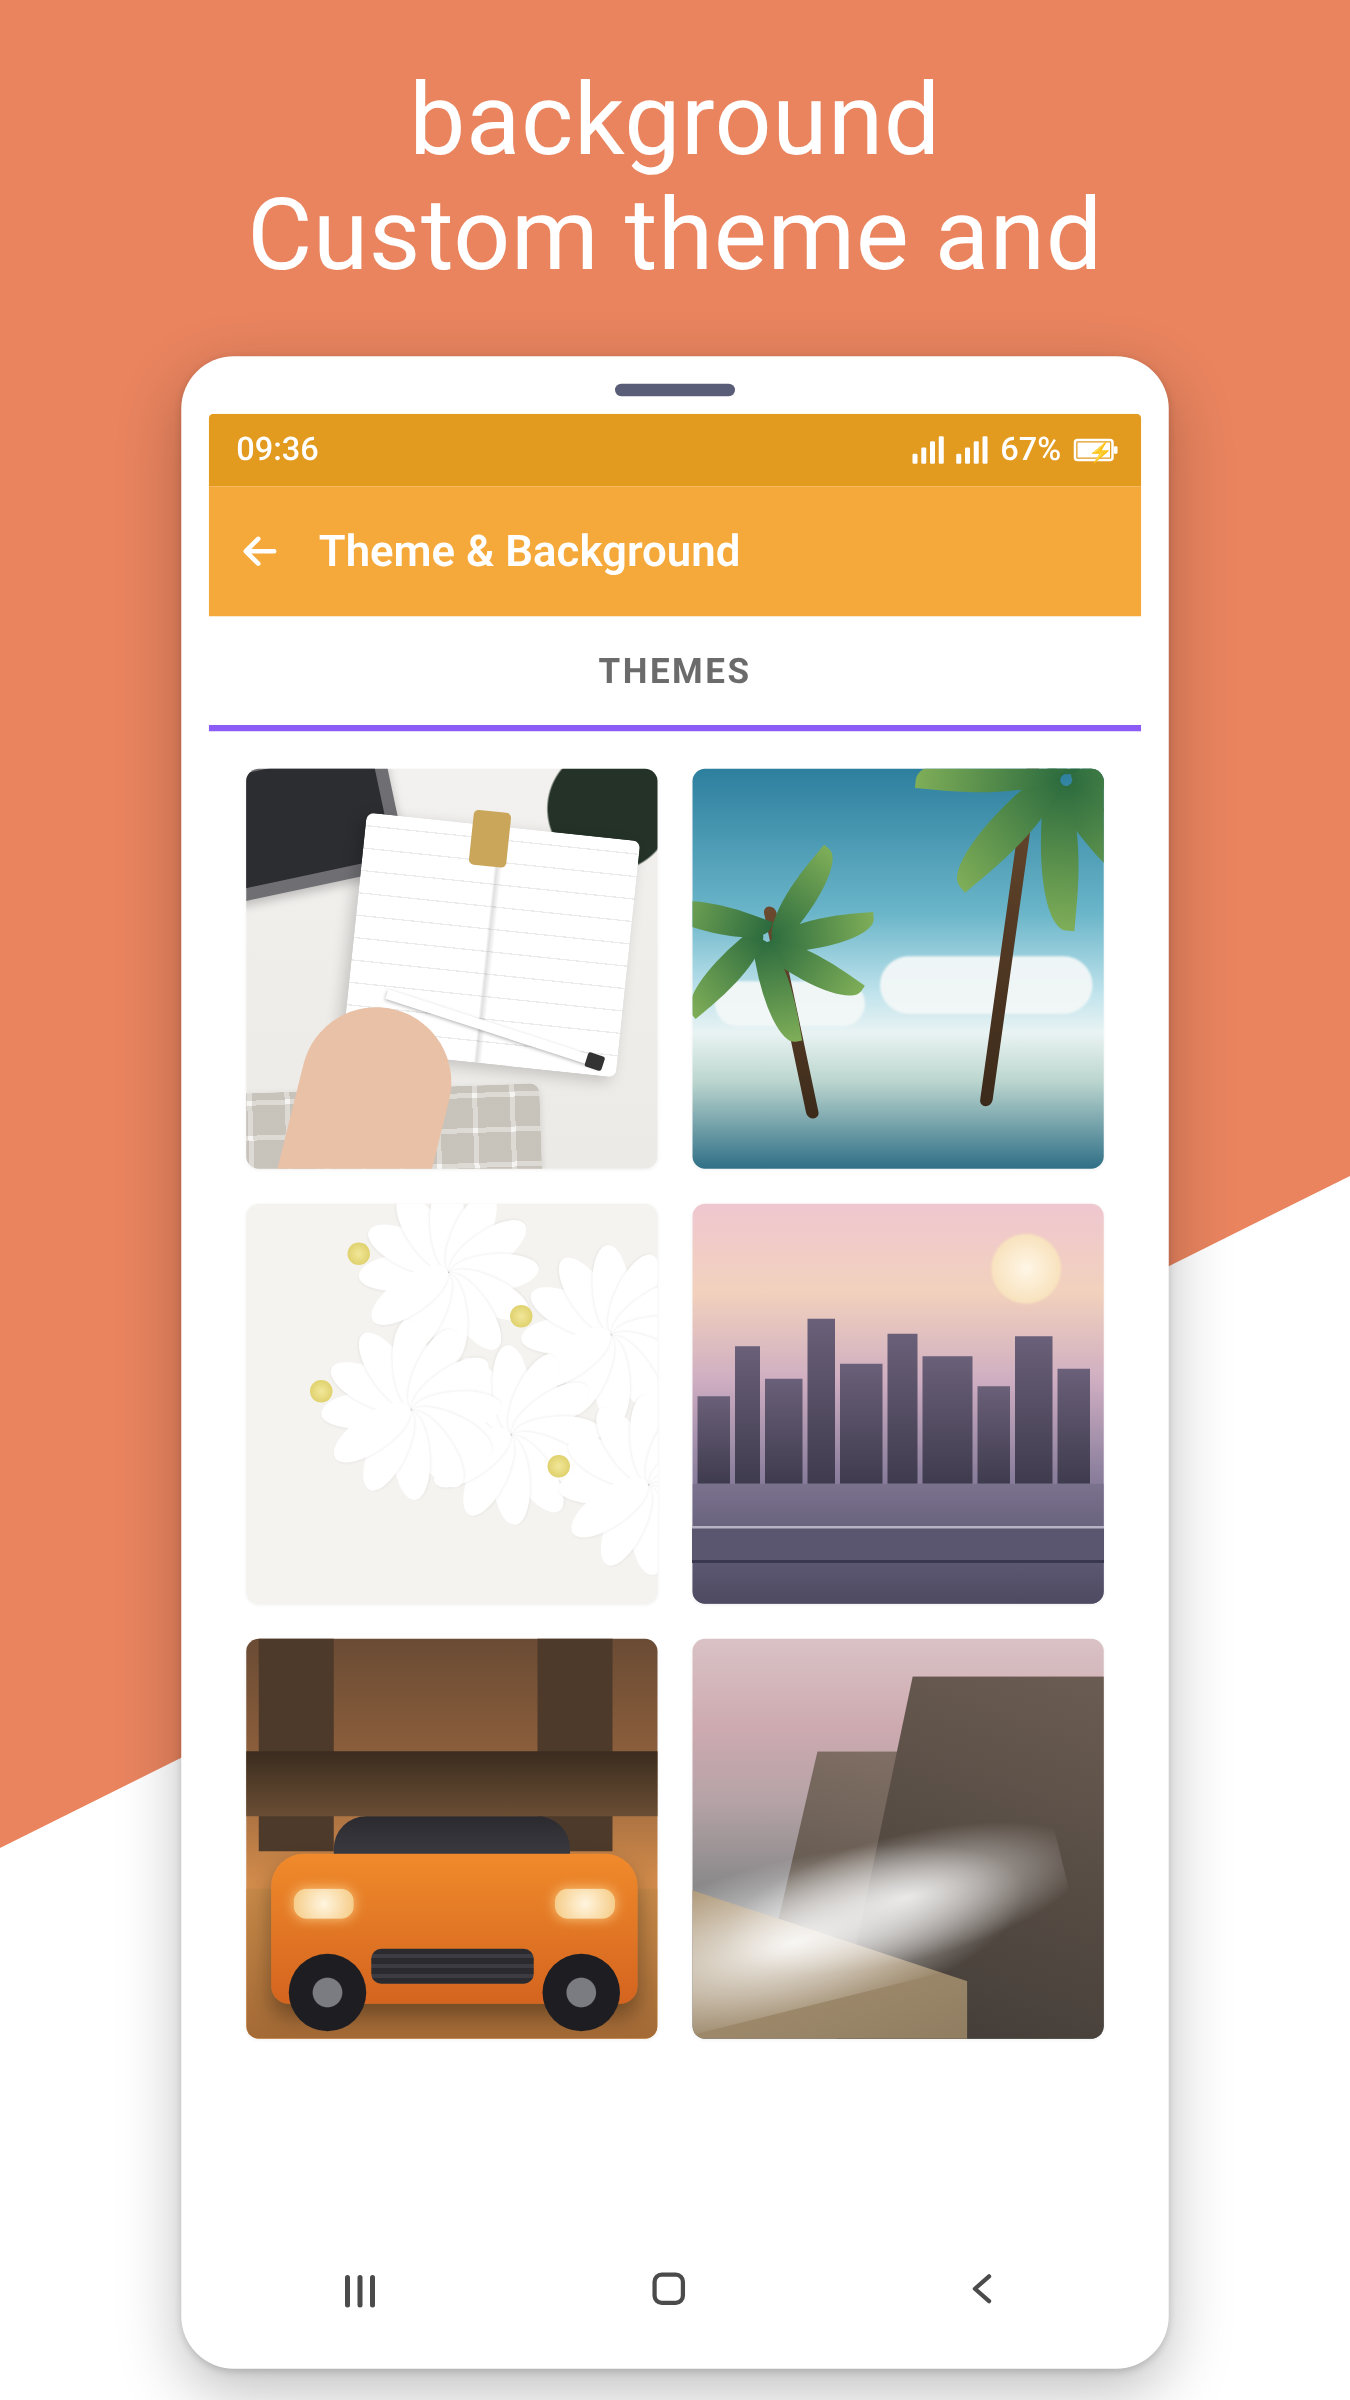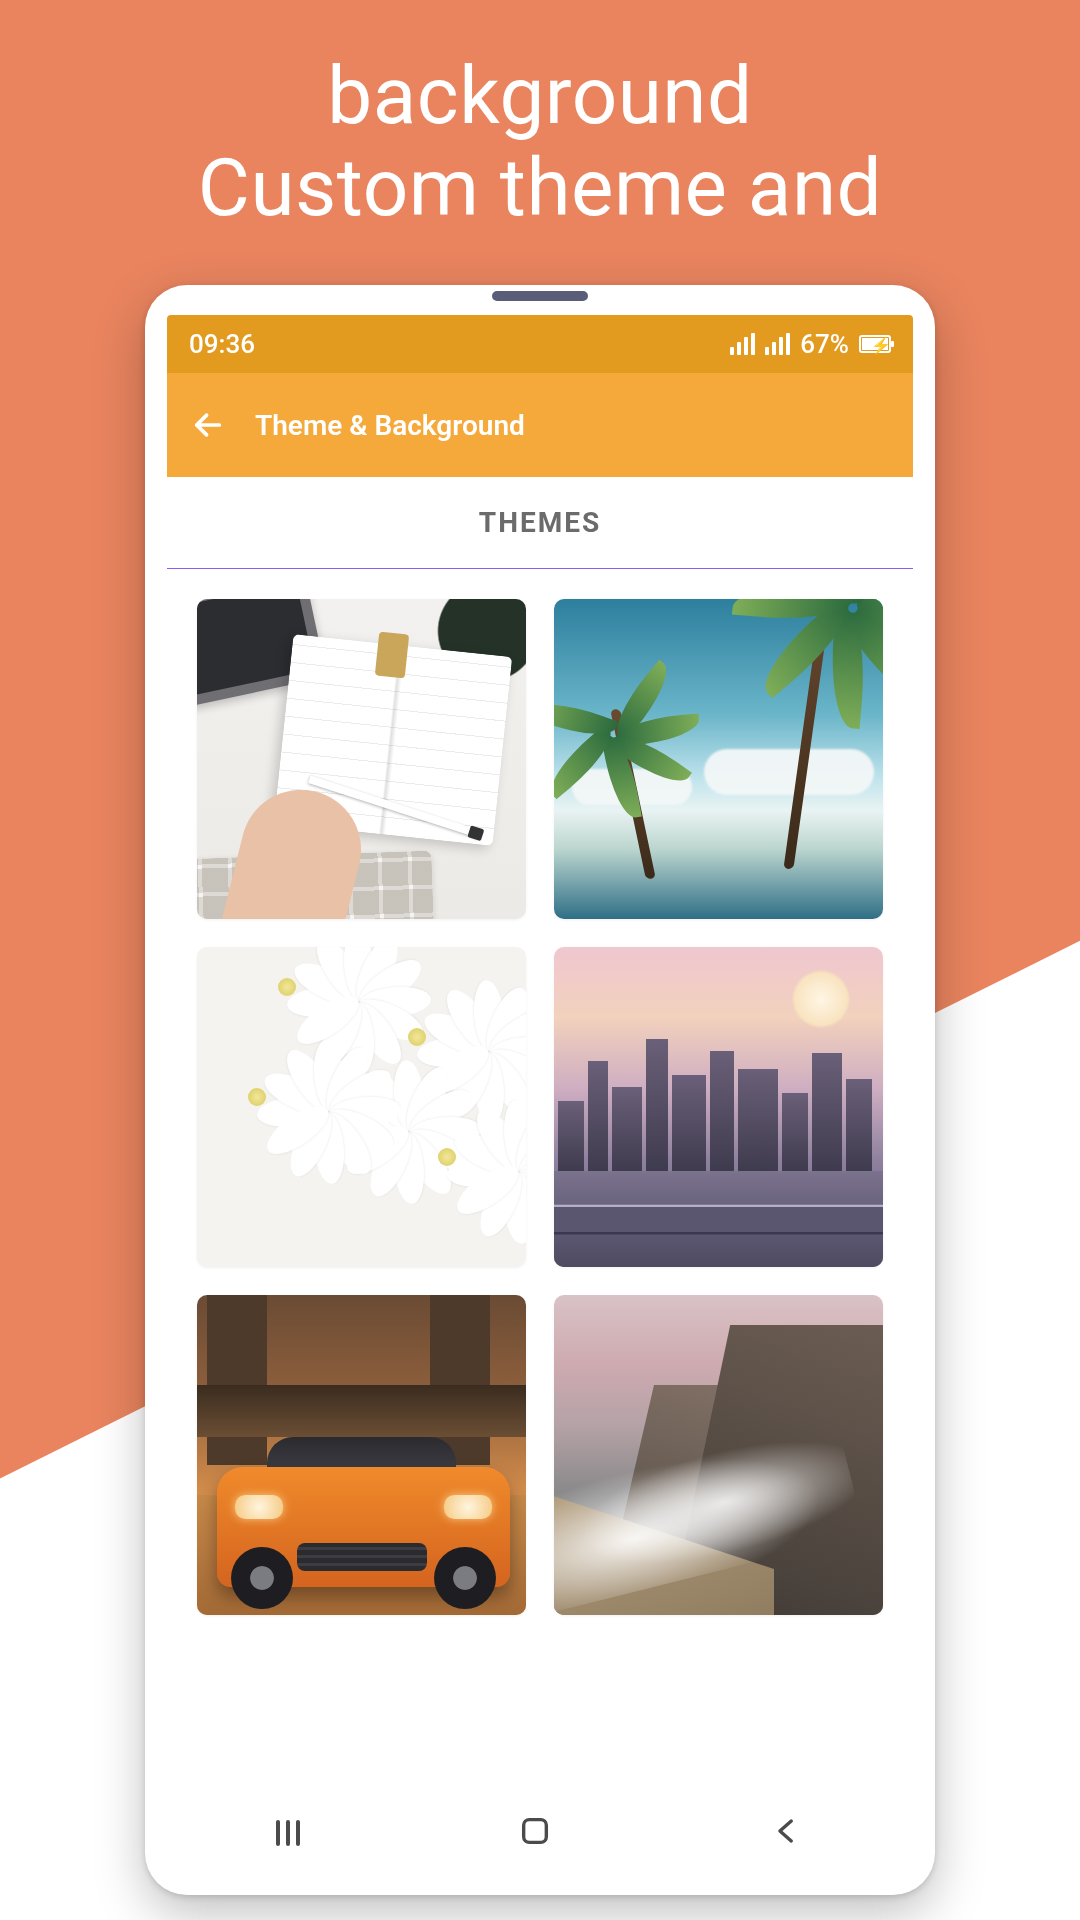--- a/index.html
+++ b/index.html
@@ -28,21 +28,21 @@
   }
 
   
   .phone {
     position: absolute;
     left: 145px; top: 285px;
     width: 790px; height: 1610px;
     background: #fff;
     border-radius: 42px;
     box-shadow: 0 18px 50px rgba(0,0,0,0.25), 0 2px 6px rgba(0,0,0,0.15);
-    padding: 6px 22px 18px 22px;
+    padding: 22px 22px 18px 22px;
     display: flex; flex-direction: column;
   }
   .speaker {
     width: 96px; height: 10px;
     background: #5a5d78;
     border-radius: 6px;
     margin: 0 auto 14px auto;
   }
   .screen {
     flex: 1 1 auto;
@@ -76,26 +76,26 @@
   
   .app-bar {
     height: 104px;
     background: #f5a93b;
     color: #fff;
     display: flex; align-items: center;
     gap: 30px;
     padding: 0 24px;
   }
   .back-icon svg { width: 34px; height: 34px; display:block; }
-  .app-title { font-size: 28px; font-weight: 600; }
+  .app-title { font-size: 35px; font-weight: 600; }
 
   
   .tabs {
     display: flex; height: 92px;
-    border-bottom: 1px solid #8b5cf6;
+    border-bottom: 5px solid #8b5cf6;
   }
   .tab {
     flex: 1; display:flex; align-items:center; justify-content:center;
     font-size: 28px; font-weight: 700; letter-spacing: 2px;
     color: #6b6b6b;
     position: relative;
   }
   .tab.active { color: #f5a93b; }
   .tab.active::after {
     content:""; position:absolute; left: 14px; right: 14px; bottom: 0;

